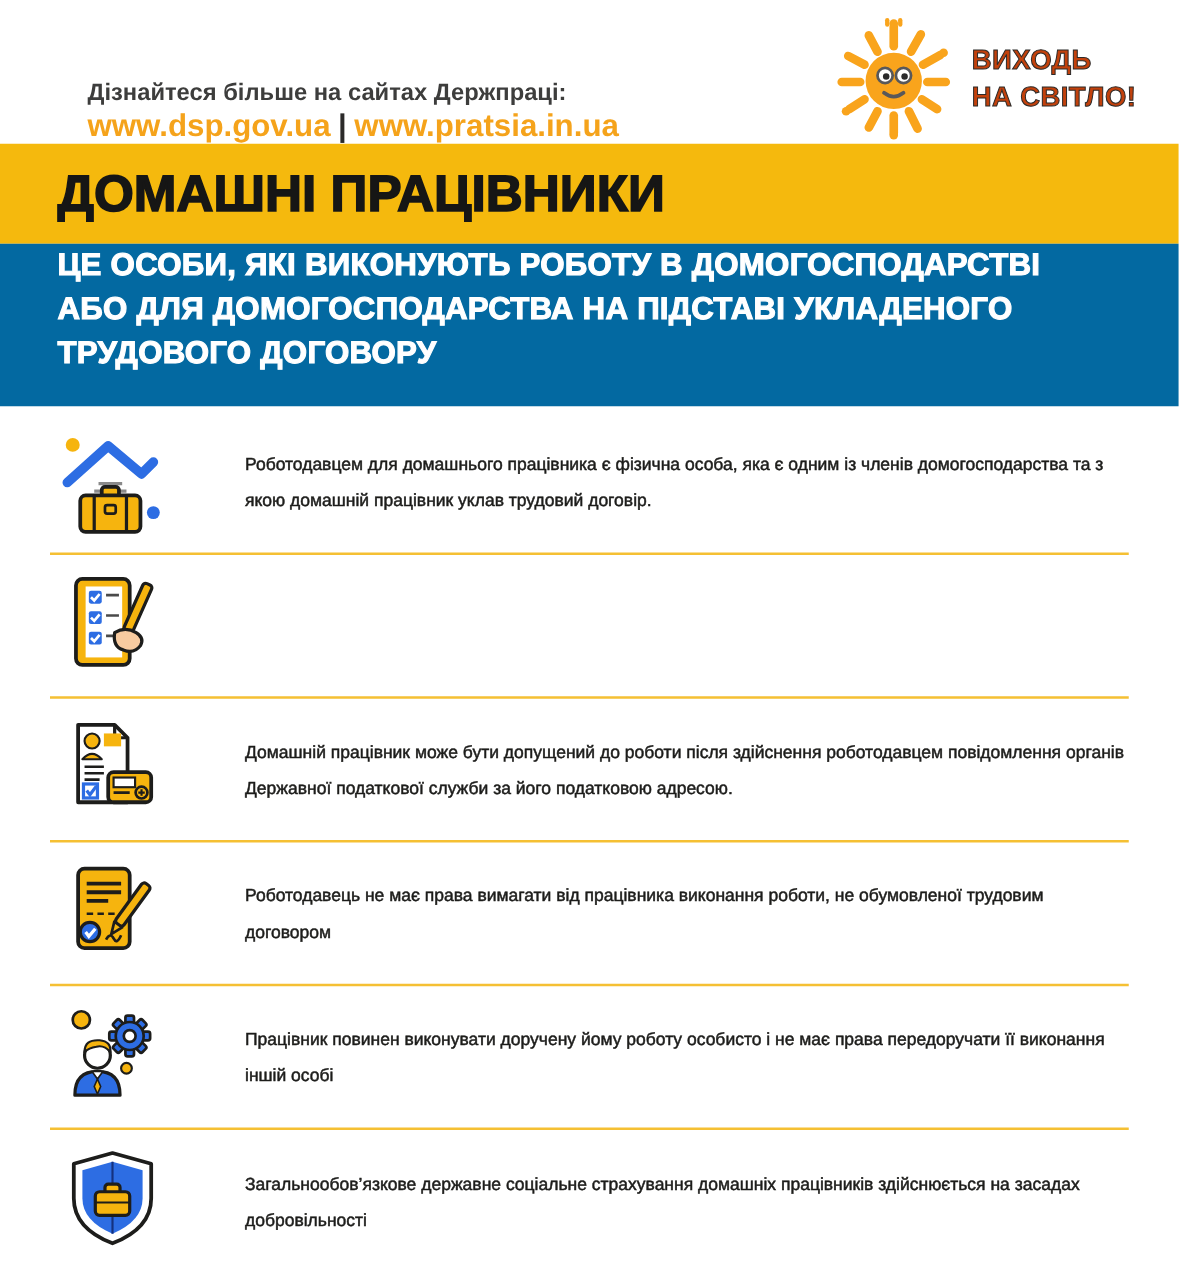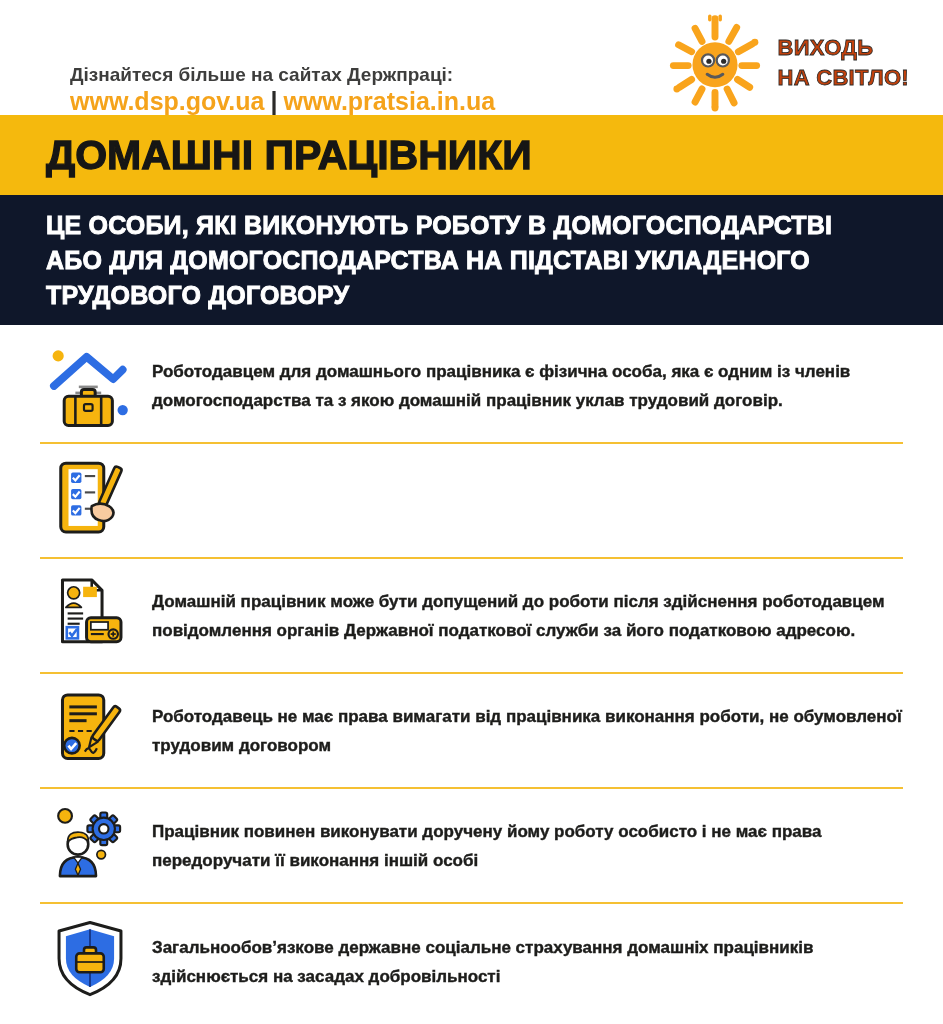--- a/index.html
+++ b/index.html
@@ -20,33 +20,33 @@
     line-height:26px; }
   .sun { width:104px; height:104px; flex:0 0 104px; }
   .campaign { font-size:22px; font-weight:700; color:#c2410c; line-height:30px;
     -webkit-text-stroke:0.8px #2b2a29; letter-spacing:0.3px; }
 
   
   .title-band { height:80px; background:#f5b90d; display:flex; align-items:center;
     padding-left:46px; }
   .page-title { font-size:41px; font-weight:700; color:#161615; letter-spacing:0;
     -webkit-text-stroke:1.3px #161615; }
-  .subtitle-band { height:130px; background:#0f172a; display:flex; align-items:center;
+  .subtitle-band { height:130px; background:#0369a1; display:flex; align-items:flex-start;
     padding-left:46px; }
   .subtitle-text { font-size:25px; font-weight:700; color:#ffffff; line-height:35px;
     -webkit-text-stroke:0.9px #ffffff; letter-spacing:0.2px; }
 
   
   .items { padding-top:4px; }
   .item { height:115px; margin:0 40px; display:flex; align-items:center; gap:12px; }
   .item.with-sep { border-bottom:2px solid #f5c033; height:115px; }
   .item-icon { width:100px; flex:0 0 100px; display:flex; justify-content:center;
     align-items:center; }
   .item-icon svg { width:86px; height:86px; }
-  .item-text { font-size:17px; font-weight:700; color:#1d1d1b; line-height:29px;
+  .item-text { font-size:14px; font-weight:400; color:#1d1d1b; line-height:29px;margin-left:44px;
     -webkit-text-stroke:0.4px #1d1d1b; }
 </style>
 </head>
 <body>
 
 <div class="header">
   <div class="header-info">
     <div class="info-label">Дізнайтеся більше на сайтах Держпраці:</div>
     <div class="info-links">
       <a class="link" href="#">www.dsp.gov.ua</a><span class="sep">|</span><a class="link" href="#">www.pratsia.in.ua</a>

